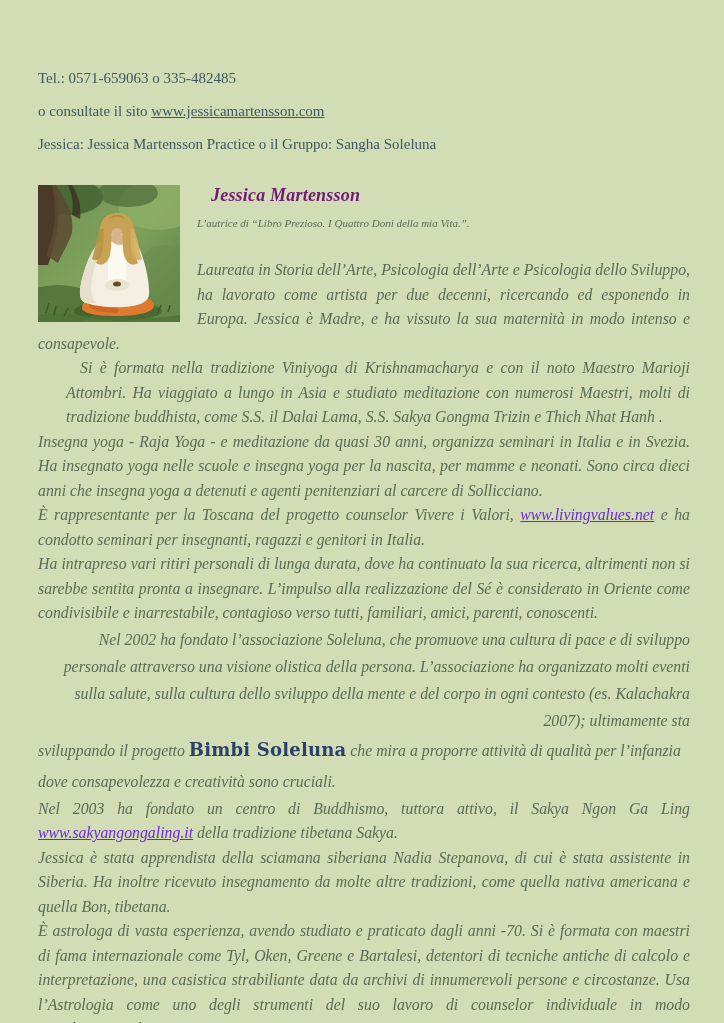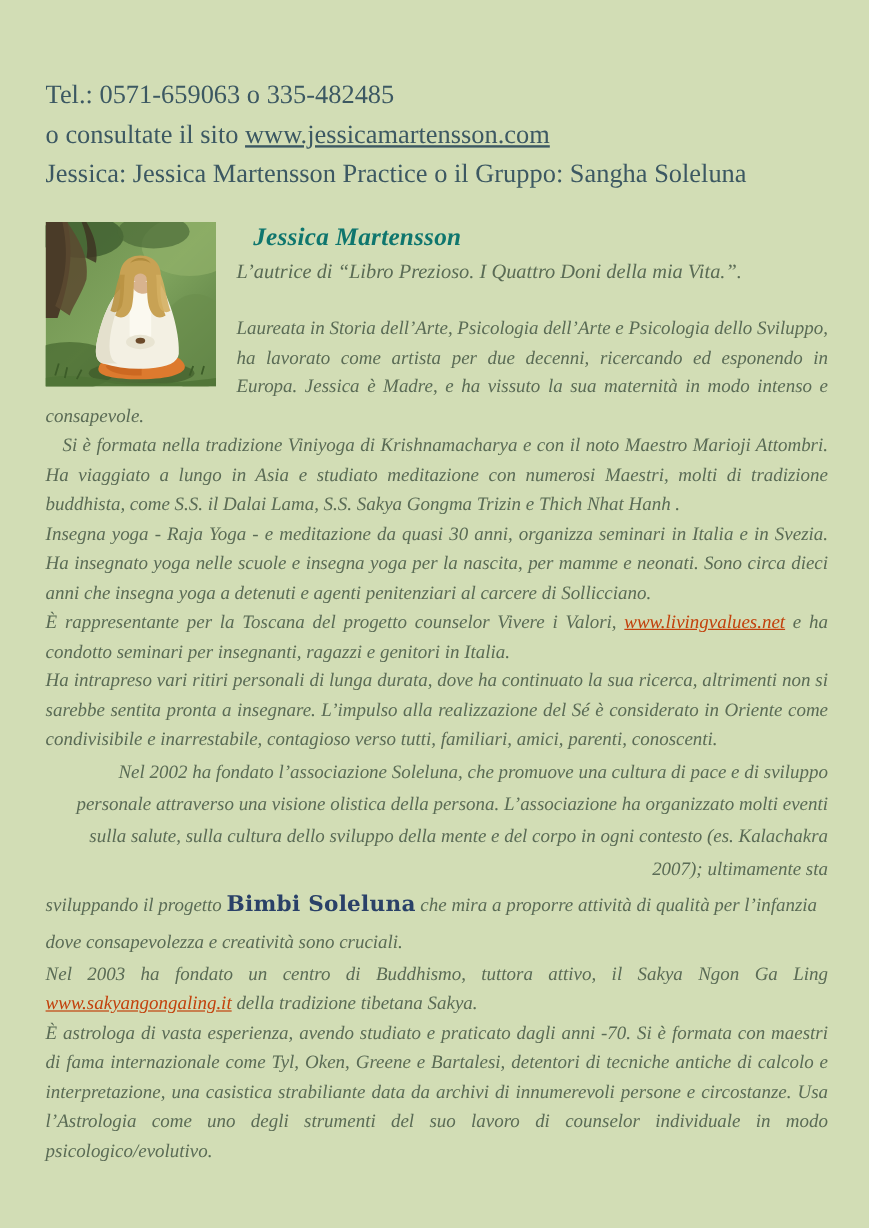--- a/index.html
+++ b/index.html
@@ -7,54 +7,54 @@
   .page{
     position:relative;
     width:724px;height:1023px;
     background:#d2ddb5;
     overflow:hidden;
     font-family:"Liberation Serif", serif;
   }
   .content{padding:62px 34px 0 38px;}
 
   
-  .contact{color:#3c5862;font-size:22px;}
+  .contact{color:#3c5862;font-size:15px;}
   .c-line{line-height:33px;white-space:nowrap;}
   .contact a, .contact .u{
     color:#3c5862;text-decoration:underline;cursor:pointer;
   }
 
   
   .bio{margin-top:22px;color:#5a6b55;}
   .photo{
     float:left;
     width:142px;height:137px;
     margin:2px 17px 4px 0;
   }
   .photo svg{display:block;width:142px;height:137px;}
   h1.title{
     margin:0;padding-top:2px;
-    font-size:21px;font-style:italic;font-weight:bold;
-    color:#0f766e;text-indent:14px;letter-spacing:.2px;
+    font-size:18px;font-style:italic;font-weight:bold;
+    color:#701a75;text-indent:14px;letter-spacing:.2px;
   }
   .subtitle{
-    font-style:italic;font-size:17px;color:#5a6b55;
+    font-style:italic;font-size:11px;color:#5a6b55;
     margin:6px 0 24px 0;line-height:22px;
   }
   .bio p{
     margin:0;
     font-style:italic;
     font-size:15.8px;
     line-height:24.5px;
   }
   .bio p.j{text-align:justify;}
-  .bio p.ind{text-indent:14px;}
+  .bio p.ind{text-indent:14px;margin-left:28px;}
   .bio p.loose{line-height:27px;text-align:right;}
   .bio p.looser{line-height:31px;text-align:left;}
-  .bio .link{color:#c2410c;text-decoration:underline;cursor:pointer;}
+  .bio .link{color:#6d28d9;text-decoration:underline;cursor:pointer;}
   .bio .bold-navy{
     font-style:normal;font-weight:bold;color:#2a4168;
     font-family:"DejaVu Serif", serif;font-size:18px;letter-spacing:.2px;
   }
 </style>
 </head>
 <body>
 
 <div class="page">
   <div class="content">
@@ -116,17 +116,18 @@
       <div class="subtitle">L’autrice di “Libro Prezioso. I Quattro Doni della mia Vita.”.</div>
 
       <p class="j">Laureata in Storia dell’Arte, Psicologia dell’Arte e Psicologia dello Sviluppo, ha lavorato come artista per due decenni, ricercando ed esponendo in Europa. Jessica è Madre, e ha vissuto la sua maternità in modo intenso e consapevole.</p>
       <p class="j ind">Si è formata nella tradizione Viniyoga di Krishnamacharya e con il noto Maestro Marioji Attombri. Ha viaggiato a lungo in Asia e studiato meditazione con numerosi Maestri, molti di tradizione buddhista, come S.S. il Dalai Lama, S.S. Sakya Gongma Trizin e Thich Nhat Hanh .</p>
       <p class="j">Insegna yoga - Raja Yoga - e meditazione da quasi 30 anni, organizza seminari in Italia e in Svezia. Ha insegnato yoga nelle scuole e insegna yoga per la nascita, per mamme e neonati. Sono circa dieci anni che insegna yoga a detenuti e agenti penitenziari al carcere di Sollicciano.</p>
       <p class="j"><span>È rappresentante per la Toscana del progetto counselor Vivere i Valori, </span><span class="link">www.livingvalues.net</span><span> e ha condotto seminari per insegnanti, ragazzi e genitori in Italia.</span></p>
       <p class="j">Ha intrapreso vari ritiri personali di lunga durata, dove ha continuato la sua ricerca, altrimenti non si sarebbe sentita pronta a insegnare. L’impulso alla realizzazione del Sé è considerato in Oriente come condivisibile e inarrestabile, contagioso verso tutti, familiari, amici, parenti, conoscenti.</p>
       <p class="loose">Nel 2002 ha fondato l’associazione Soleluna, che promuove una cultura di pace e di sviluppo personale attraverso una visione olistica della persona. L’associazione ha organizzato molti eventi sulla salute, sulla cultura dello sviluppo della mente e del corpo in ogni contesto (es. Kalachakra 2007); ultimamente sta</p>
       <p class="looser"><span>sviluppando il progetto </span><span class="bold-navy">Bimbi  Soleluna</span><span> che mira a proporre attività di qualità per l’infanzia dove consapevolezza e creatività sono cruciali.</span></p>
       <p class="j"><span>Nel 2003 ha fondato un centro di Buddhismo, tuttora attivo, il Sakya Ngon Ga Ling </span><span class="link">www.sakyangongaling.it</span><span> della tradizione tibetana Sakya.</span></p>
+      <p class="j">Jessica è stata apprendista della sciamana siberiana Nadia Stepanova, di cui è stata assistente in Siberia. Ha inoltre ricevuto insegnamento da molte altre tradizioni, come quella nativa americana e quella Bon, tibetana.</p>
       <p class="j">È astrologa di vasta esperienza, avendo studiato e praticato dagli anni -70. Si è formata con maestri di fama internazionale come Tyl, Oken, Greene e Bartalesi, detentori di tecniche antiche di calcolo e interpretazione, una casistica strabiliante data da archivi di innumerevoli persone e circostanze. Usa l’Astrologia come uno degli strumenti del suo lavoro di counselor individuale in modo psicologico/evolutivo.</p>
 
     </div>
   </div>
 </div>
 
 </body></html>

